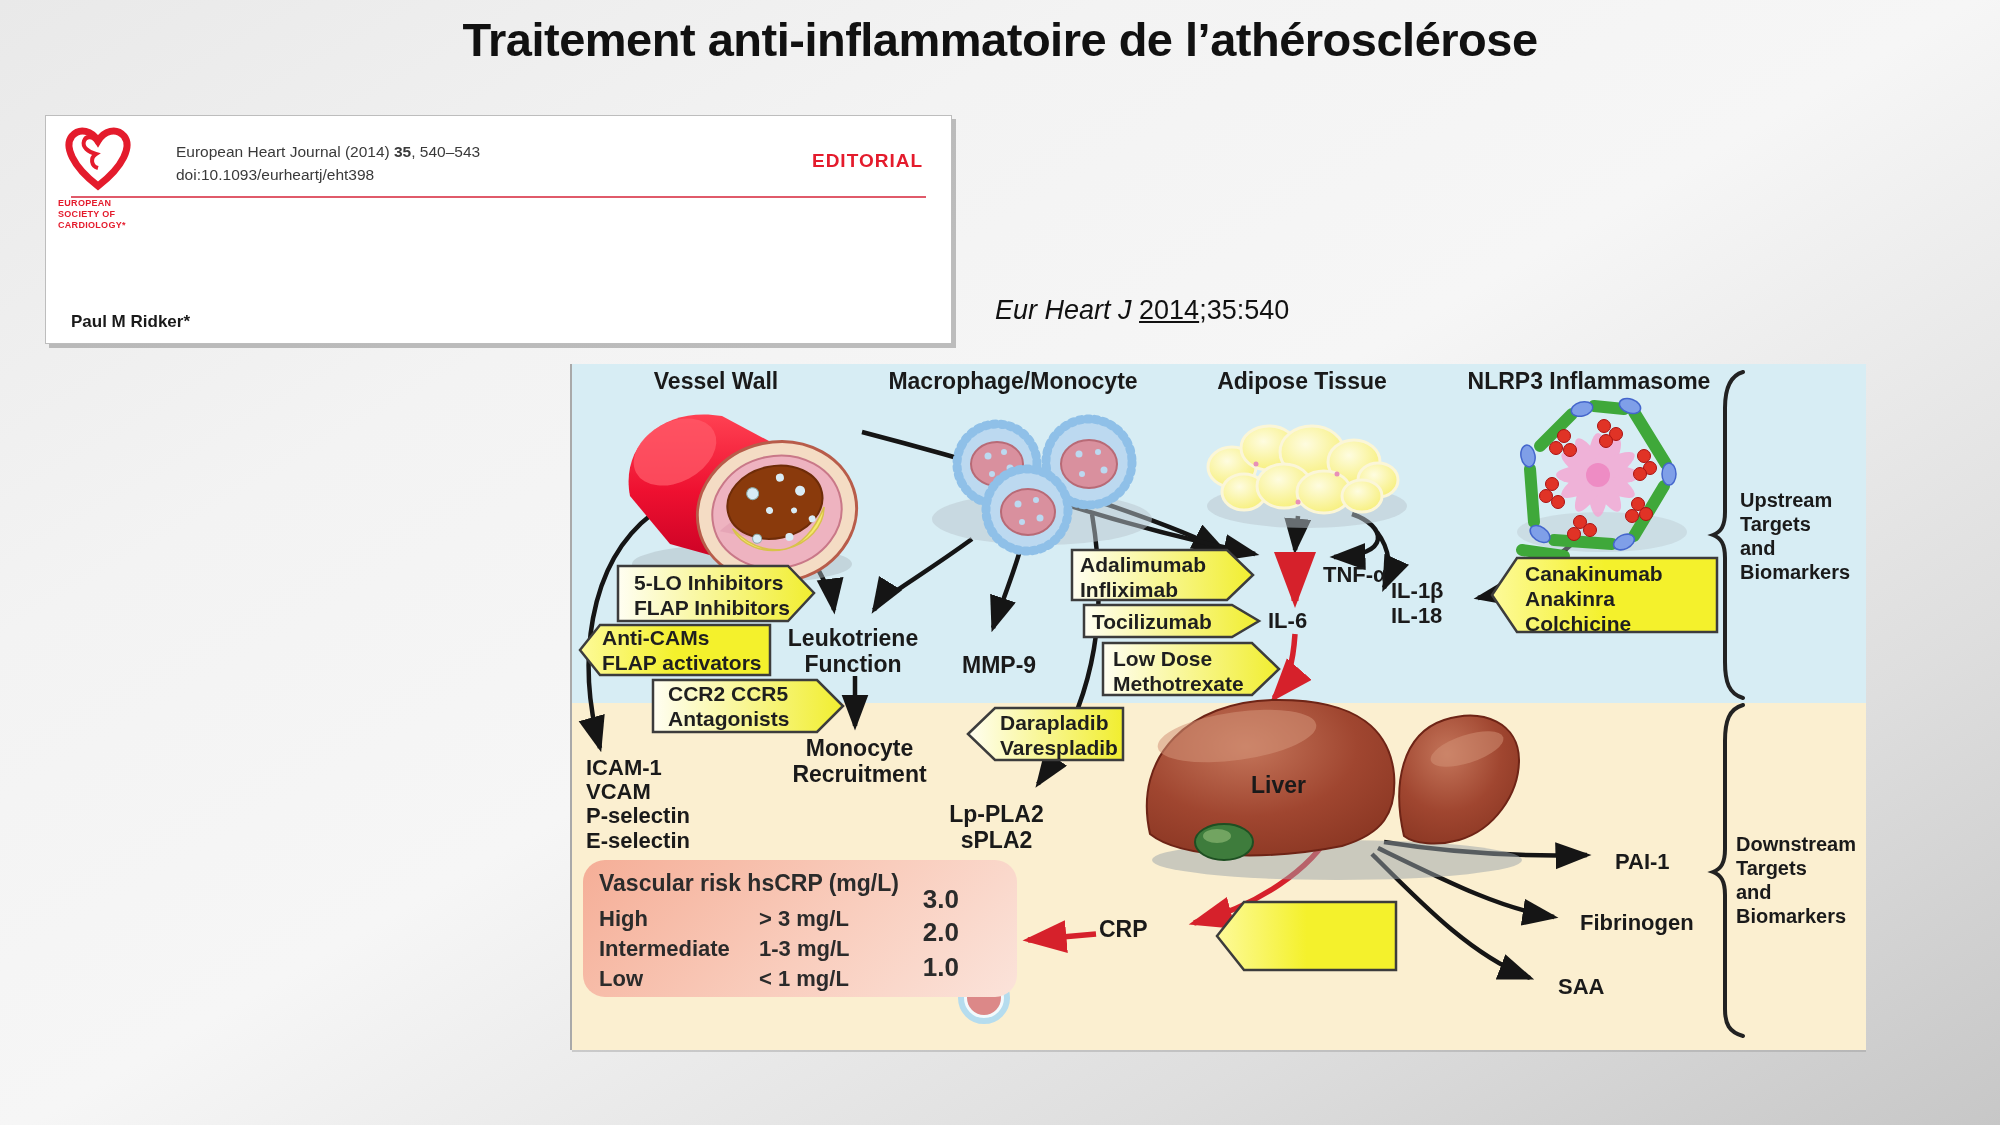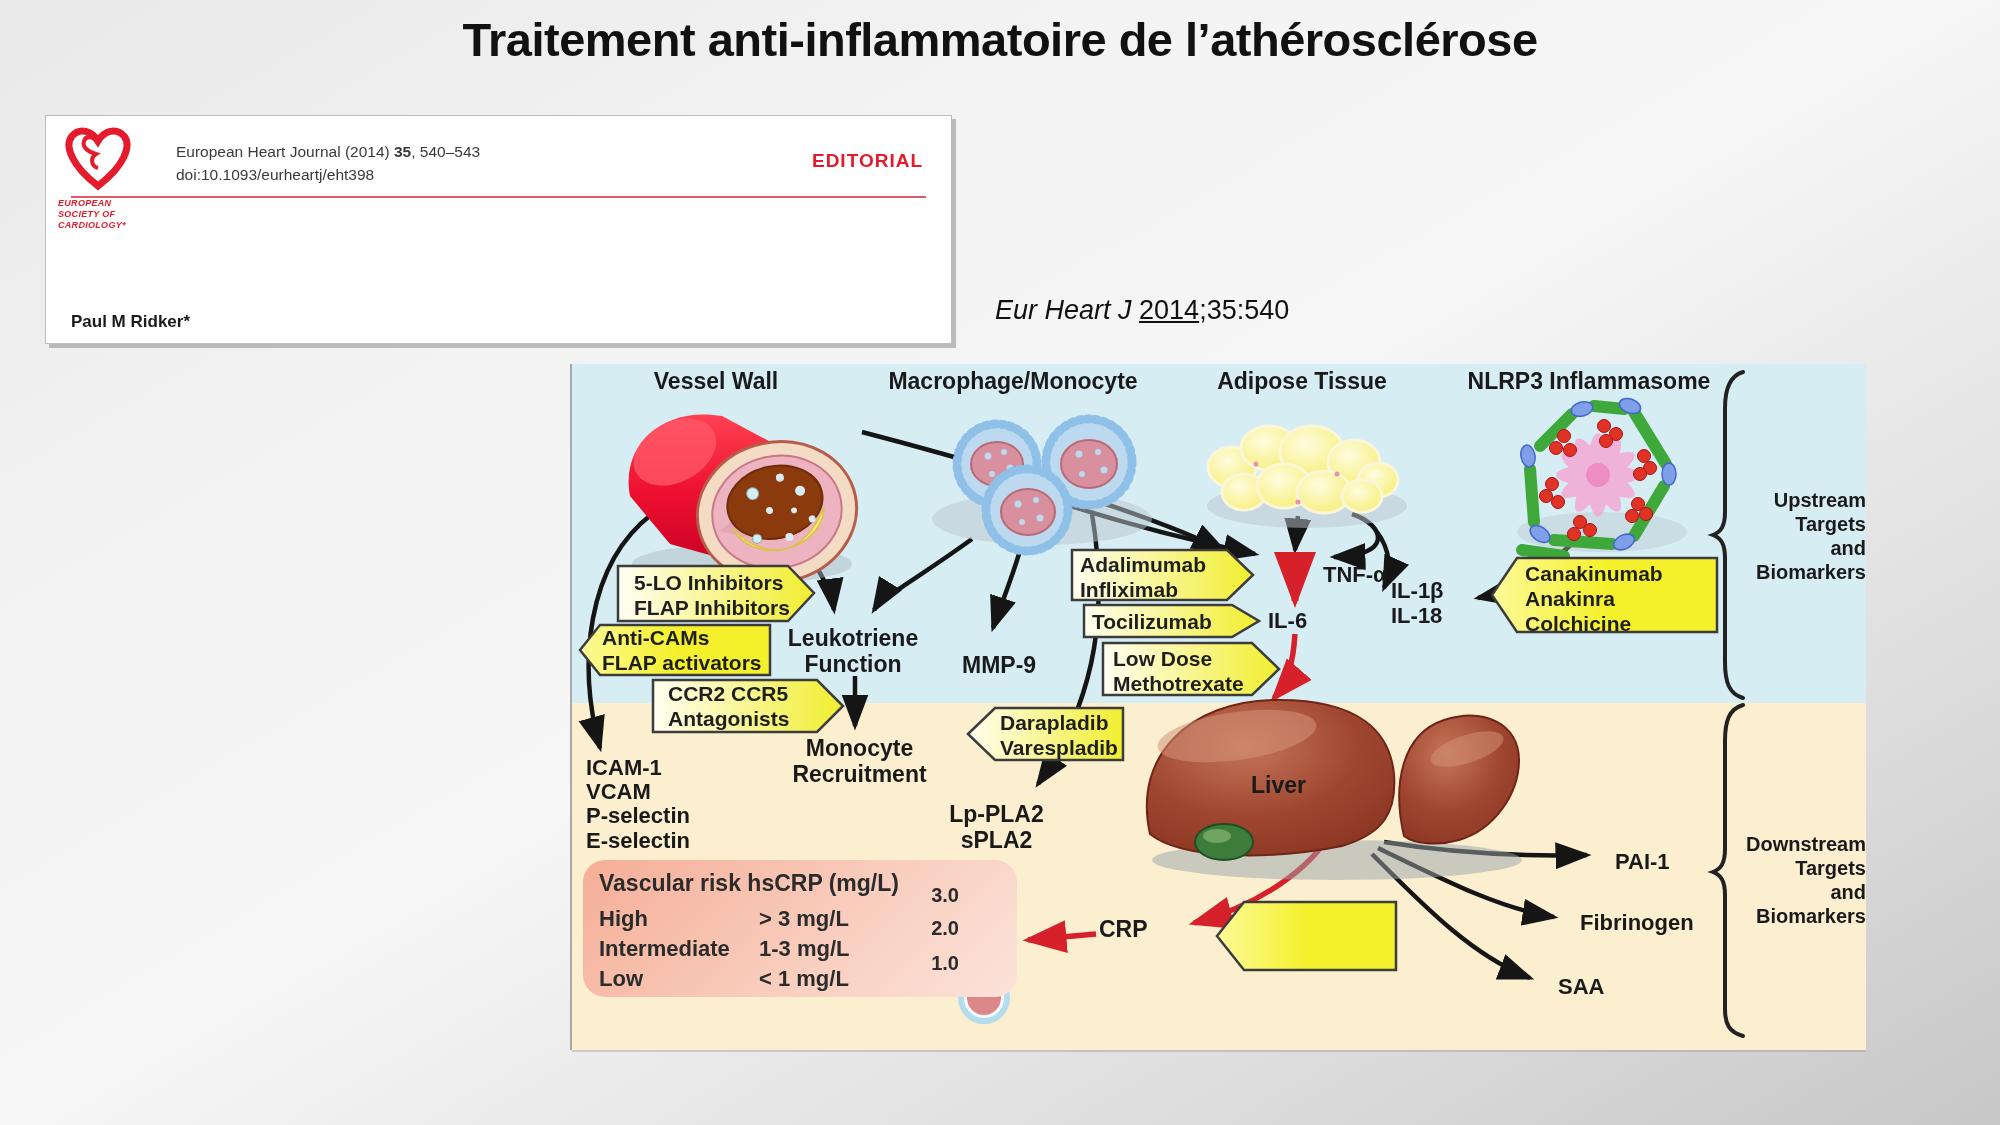--- a/index.html
+++ b/index.html
@@ -5,45 +5,45 @@
   html,body{margin:0;padding:0;}
   .slide{position:relative;width:2000px;height:1125px;overflow:hidden;
     background:linear-gradient(150deg,#e9e9e9 0%,#f3f3f3 28%,#f6f6f6 50%,#dedede 78%,#c7c7c7 100%);
     font-family:"Liberation Sans",sans-serif;}
   .slide-title{position:absolute;left:0;top:12px;width:100%;text-align:center;
     font-size:47px;font-weight:bold;color:#111;letter-spacing:-.5px;}
   
   .paper{position:absolute;left:45px;top:115px;width:905px;height:227px;background:#fff;
     border:1px solid #bdbdbd;box-shadow:4px 4px 0 rgba(120,120,120,.45);}
   .paper .logo{position:absolute;left:12px;top:8px;width:90px;}
-  .paper .logo-text{font-size:9px;font-weight:bold;color:#e41b2c;line-height:1.2;letter-spacing:.3px;font-style:italic;}
+  .paper .logo-text{font-size:9px;font-weight:bold;color:#e41b2c;line-height:1.2;letter-spacing:.3px;}
   .paper .jline{position:absolute;left:130px;top:24px;font-size:15.5px;color:#3a3a3a;line-height:1.5;}
   .paper .editorial{position:absolute;right:28px;top:34px;font-size:19px;font-weight:bold;
     color:#e41b2c;letter-spacing:1px;}
   .paper .redline{position:absolute;left:25px;right:25px;top:80px;height:2px;background:#e05a6a;}
   .paper .ptitle{position:absolute;left:25px;top:100px;width:800px;font-size:34px;font-weight:bold;
     color:#15798b;line-height:1.13;white-space:pre-line;letter-spacing:-.3px;}
   .paper .pauthor{position:absolute;left:25px;top:196px;font-size:17px;font-weight:bold;color:#1a1a1a;}
   .citation{position:absolute;left:995px;top:295px;font-size:27px;color:#111;}
   
   .diagram{position:absolute;left:572px;top:364px;width:1294px;height:686px;
     background:linear-gradient(to bottom,#d7edf4 0,#d7edf4 339px,#fbefd0 339px,#fbefd0 100%);
     box-shadow:-2px 0 0 #a9a9a9,0 2px 0 rgba(150,150,150,.4);}
   .diagram svg{position:absolute;left:0;top:0;}
   .lbl{position:absolute;font-weight:bold;color:#1a1a1a;white-space:pre-line;line-height:1.12;}
   .hdr{font-size:23px;text-align:center;}
   .ctr{text-align:center;}
   .boxtxt{position:absolute;font-weight:bold;color:#1f1f1f;white-space:pre-line;
     font-size:21px;line-height:1.18;}
-  .brace-lbl{font-size:20px;text-align:right;line-height:1.2;font-weight:bold;}
+  .brace-lbl{font-size:20px;text-align:left;line-height:1.2;font-weight:bold;}
   .riskbox{position:absolute;left:11px;top:496px;width:434px;height:137px;border-radius:22px;
     background:linear-gradient(135deg,#f5ae97 0%,#f9cdbd 55%,#fbe3da 100%);}
   .riskrow{position:absolute;left:16px;font-size:22px;font-weight:bold;color:#2b2b2b;}
   .riskrow .val{position:absolute;left:160px;top:0;width:160px;}
-  .scale-num{position:absolute;width:40px;text-align:right;font-size:20px;font-weight:bold;color:#2b2b2b;}
+  .scale-num{position:absolute;width:40px;text-align:right;font-size:26px;font-weight:bold;color:#2b2b2b;}
 </style>
 </head>
 <body>
 
 <div class="slide">
 
   <div class="slide-title">Traitement anti-inflammatoire de l’athérosclérose</div>
 
   <div class="paper">
     <div class="logo">

